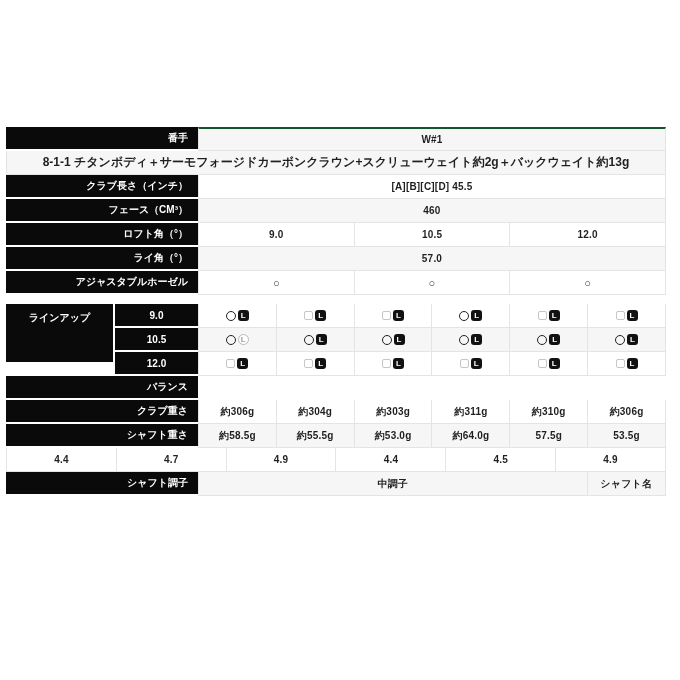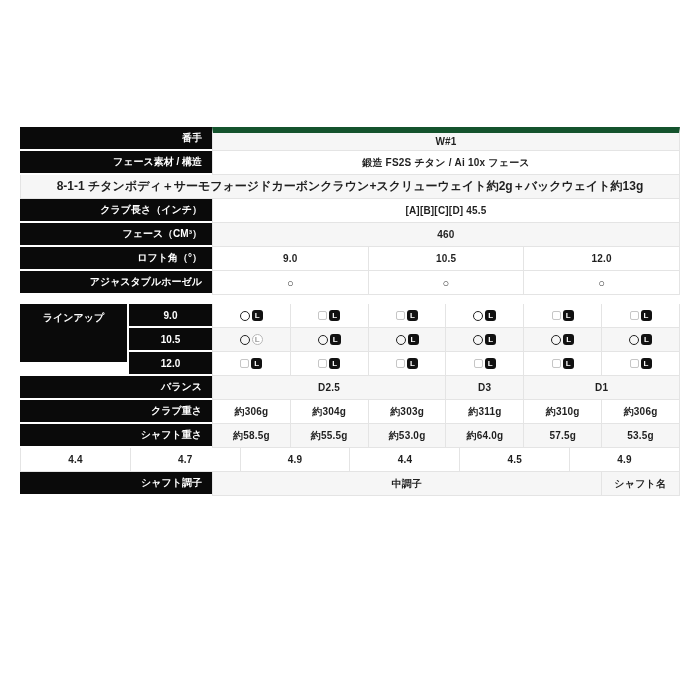--- a/index.html
+++ b/index.html
@@ -1,26 +1,26 @@
 <!DOCTYPE html>
 <html><head>
 <meta charset="utf-8">
 <style>
   html,body{margin:0;padding:0;background:#ffffff;}
   body{width:680px;height:680px;position:relative;font-family:"Liberation Sans","DejaVu Sans",sans-serif;}
-  .sheet{position:absolute;left:20px;top:127px;width:660px;}
+  .sheet{position:absolute;left:6px;top:127px;width:660px;}
   .tbl{width:660px;}
   .tbl2{margin-top:9px;}
   .row{display:flex;height:24px;}
   .lbl{width:192px;background:#0a0a0a;color:#ffffff;font-weight:700;font-size:10px;
        display:flex;align-items:center;justify-content:flex-end;padding-right:10px;
        box-sizing:border-box;border-bottom:2px solid #ffffff;white-space:nowrap;overflow:hidden;}
   .vals{flex:1;display:flex;background:#ffffff;box-sizing:border-box;
         border-left:1px solid #e4e4e4;border-right:1px solid #e4e4e4;border-bottom:1px solid #e4e4e4;}
-  .row.first .vals{border-top:6px solid #14532d;justify-content:center;}
+  .row.first .vals{border-top:2px solid #14532d;justify-content:center;}
   .row.alt .vals{background:#f6f6f6;}
   .cell{display:flex;align-items:center;justify-content:center;gap:2px;
         font-size:10px;font-weight:600;color:#1f1f1f;box-sizing:border-box;
         white-space:nowrap;overflow:hidden;letter-spacing:0.2px;}
   .cell+.cell{border-left:1px solid #e4e4e4;}
   .c1{flex:1;}.c2{flex:2;}.c3{flex:3;}.c5{flex:5;}.c6{flex:6;}
   .cell.small{font-size:12px;letter-spacing:0;}
   .cell.circle-mark{font-size:11px;font-weight:400;color:#333;}
   
   .lineup-block{display:flex;}
@@ -47,26 +47,20 @@
 
   <div class="tbl">
 
     <div class="row first alt">
       <div class="lbl">番手</div>
       <div class="vals">
           <div class="cell c6">W#1</div>
         </div>
     </div>
 
-    <div class="row">
-      <div class="lbl">フェース素材 / 構造</div>
-      <div class="vals">
-          <div class="cell c6">鍛造 FS2S チタン / Ai 10x フェース</div>
-        </div>
-    </div>
 
     <div class="row alt">
       <div class="vals">
           <div class="cell c6 small">8-1-1 チタンボディ＋サーモフォージドカーボンクラウン+スクリューウェイト約2g＋バックウェイト約13g</div>
         </div>
     </div>
 
     <div class="row">
       <div class="lbl">クラブ長さ（インチ）</div>
       <div class="vals">
@@ -83,20 +77,26 @@
 
     <div class="row">
       <div class="lbl">ロフト角（°）</div>
       <div class="vals">
         <div class="cell c2">9.0</div>
         <div class="cell c2">10.5</div>
         <div class="cell c2">12.0</div>
       </div>
     </div>
 
+    <div class="row alt">
+      <div class="lbl">ライ角（°）</div>
+      <div class="vals">
+          <div class="cell c6">57.0</div>
+        </div>
+    </div>
 
     <div class="row">
       <div class="lbl">アジャスタブルホーゼル</div>
       <div class="vals">
         <div class="cell c2 circle-mark">○</div>
         <div class="cell c2 circle-mark">○</div>
         <div class="cell c2 circle-mark">○</div>
       </div>
     </div>
   </div>
@@ -196,25 +196,20 @@
                 <span class="ic ic-L">L</span>
               </div>
           </div>
         </div>
 
       </div>
     </div>
 
     <div class="row alt">
       <div class="lbl">バランス</div>
-      <div class="vals">
-        <div class="cell c3">D2.5</div>
-        <div class="cell c1">D3</div>
-        <div class="cell c2">D1</div>
-      </div>
     </div>
 
     <div class="row">
       <div class="lbl">クラブ重さ</div>
       <div class="vals">
         <div class="cell c1">約306g</div>
         <div class="cell c1">約304g</div>
         <div class="cell c1">約303g</div>
         <div class="cell c1">約311g</div>
         <div class="cell c1">約310g</div>

